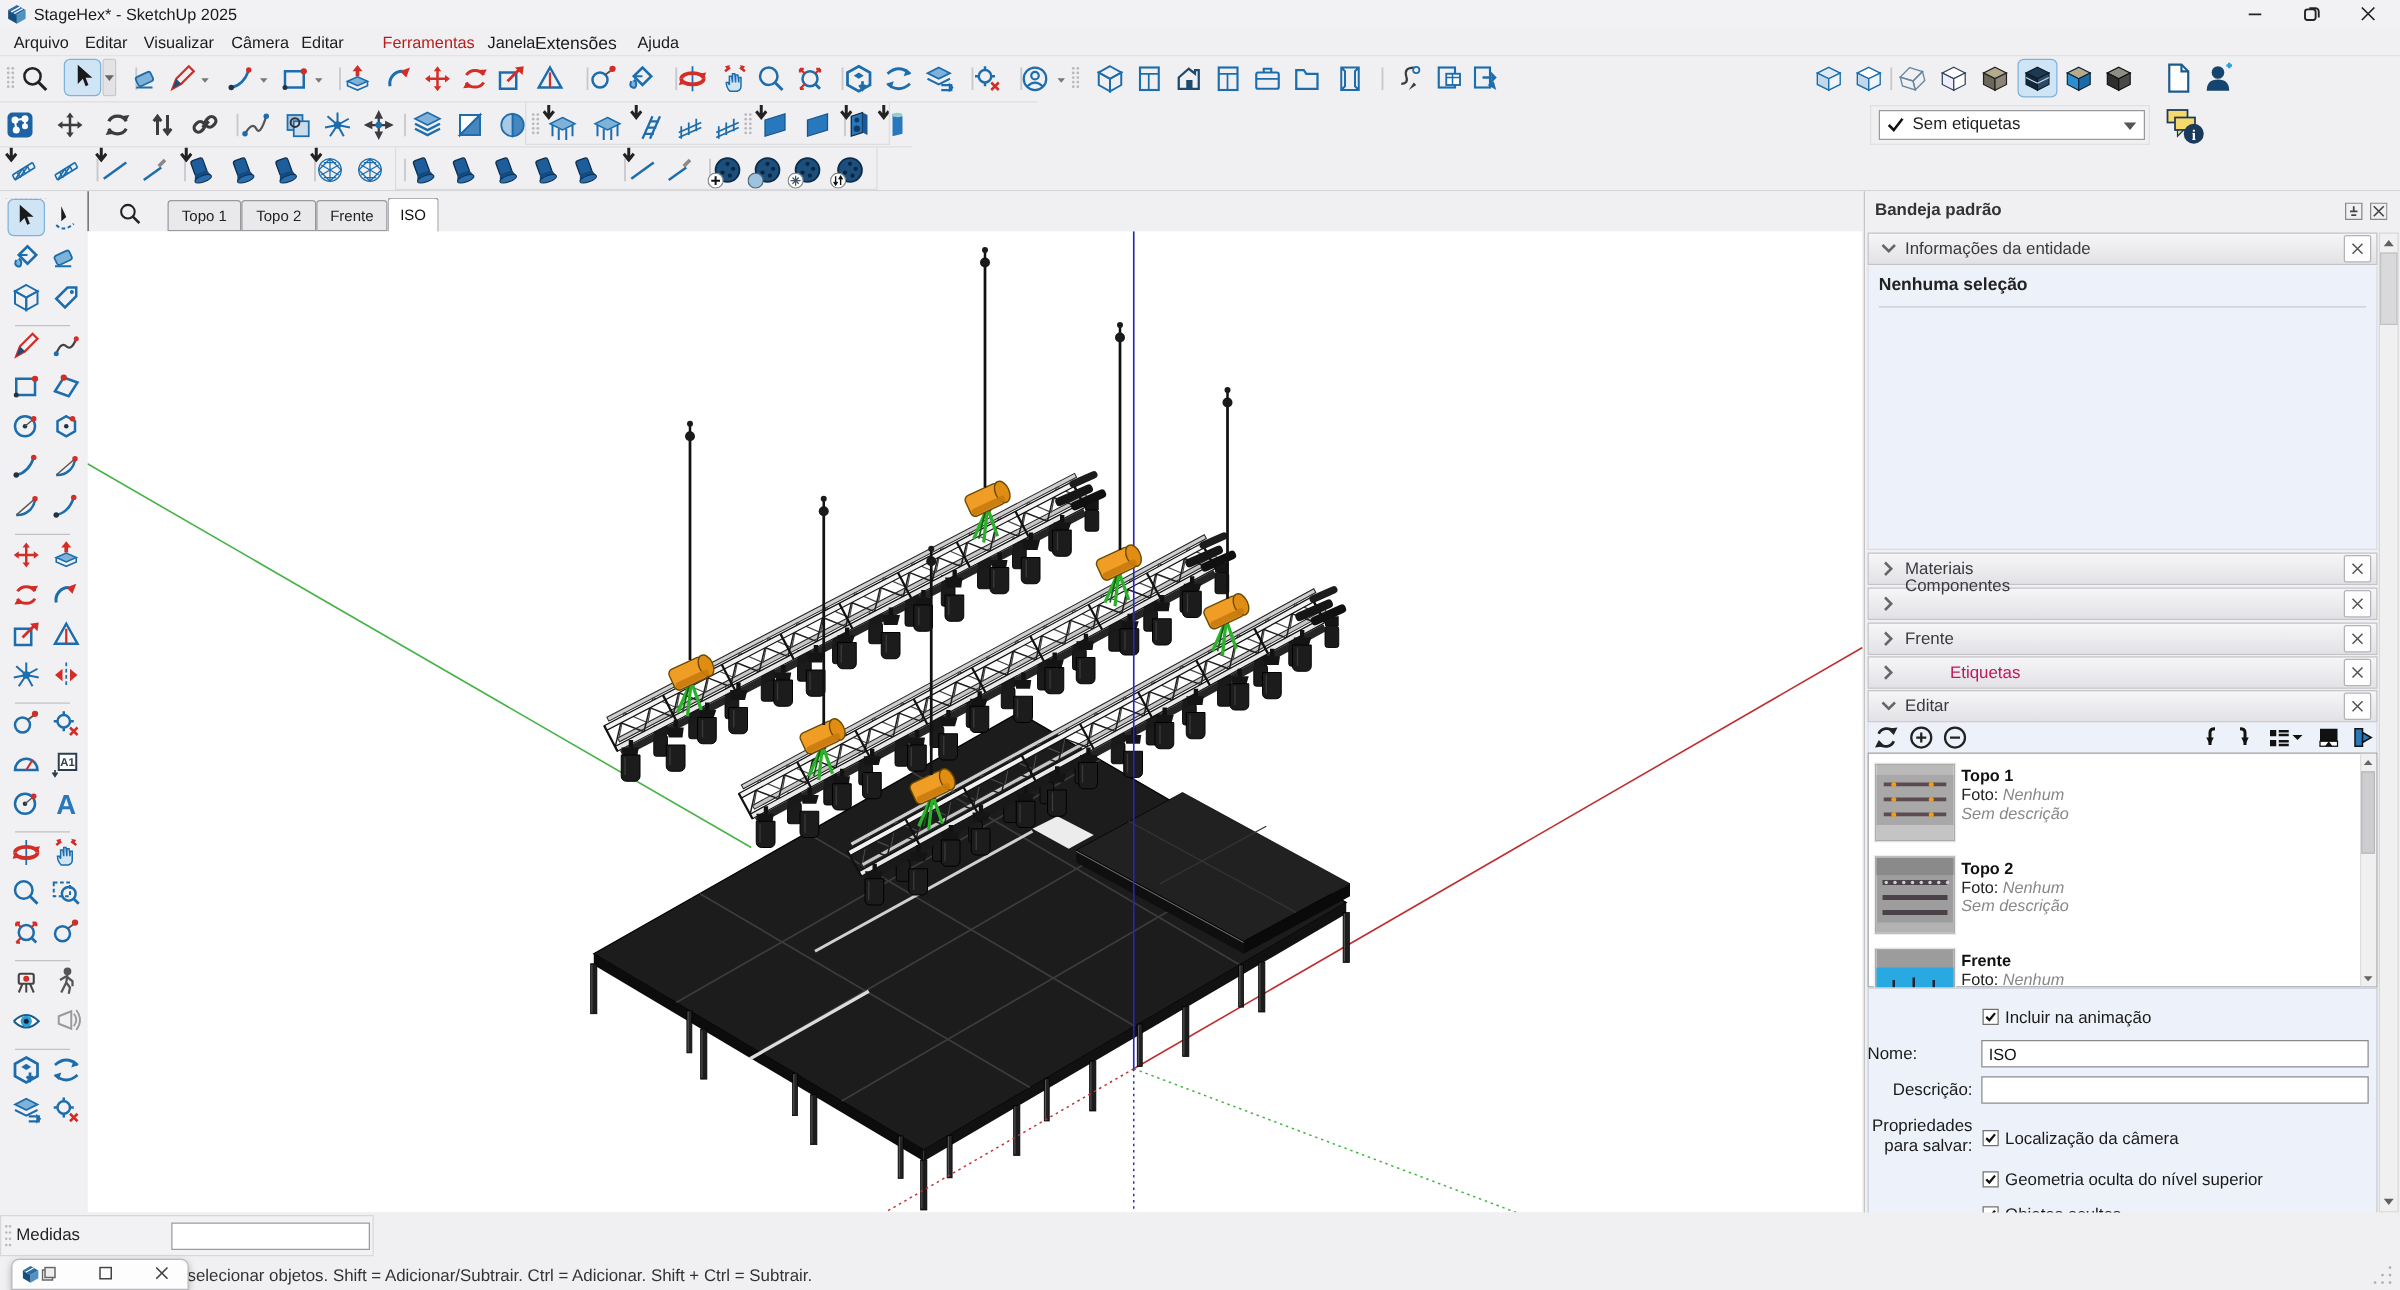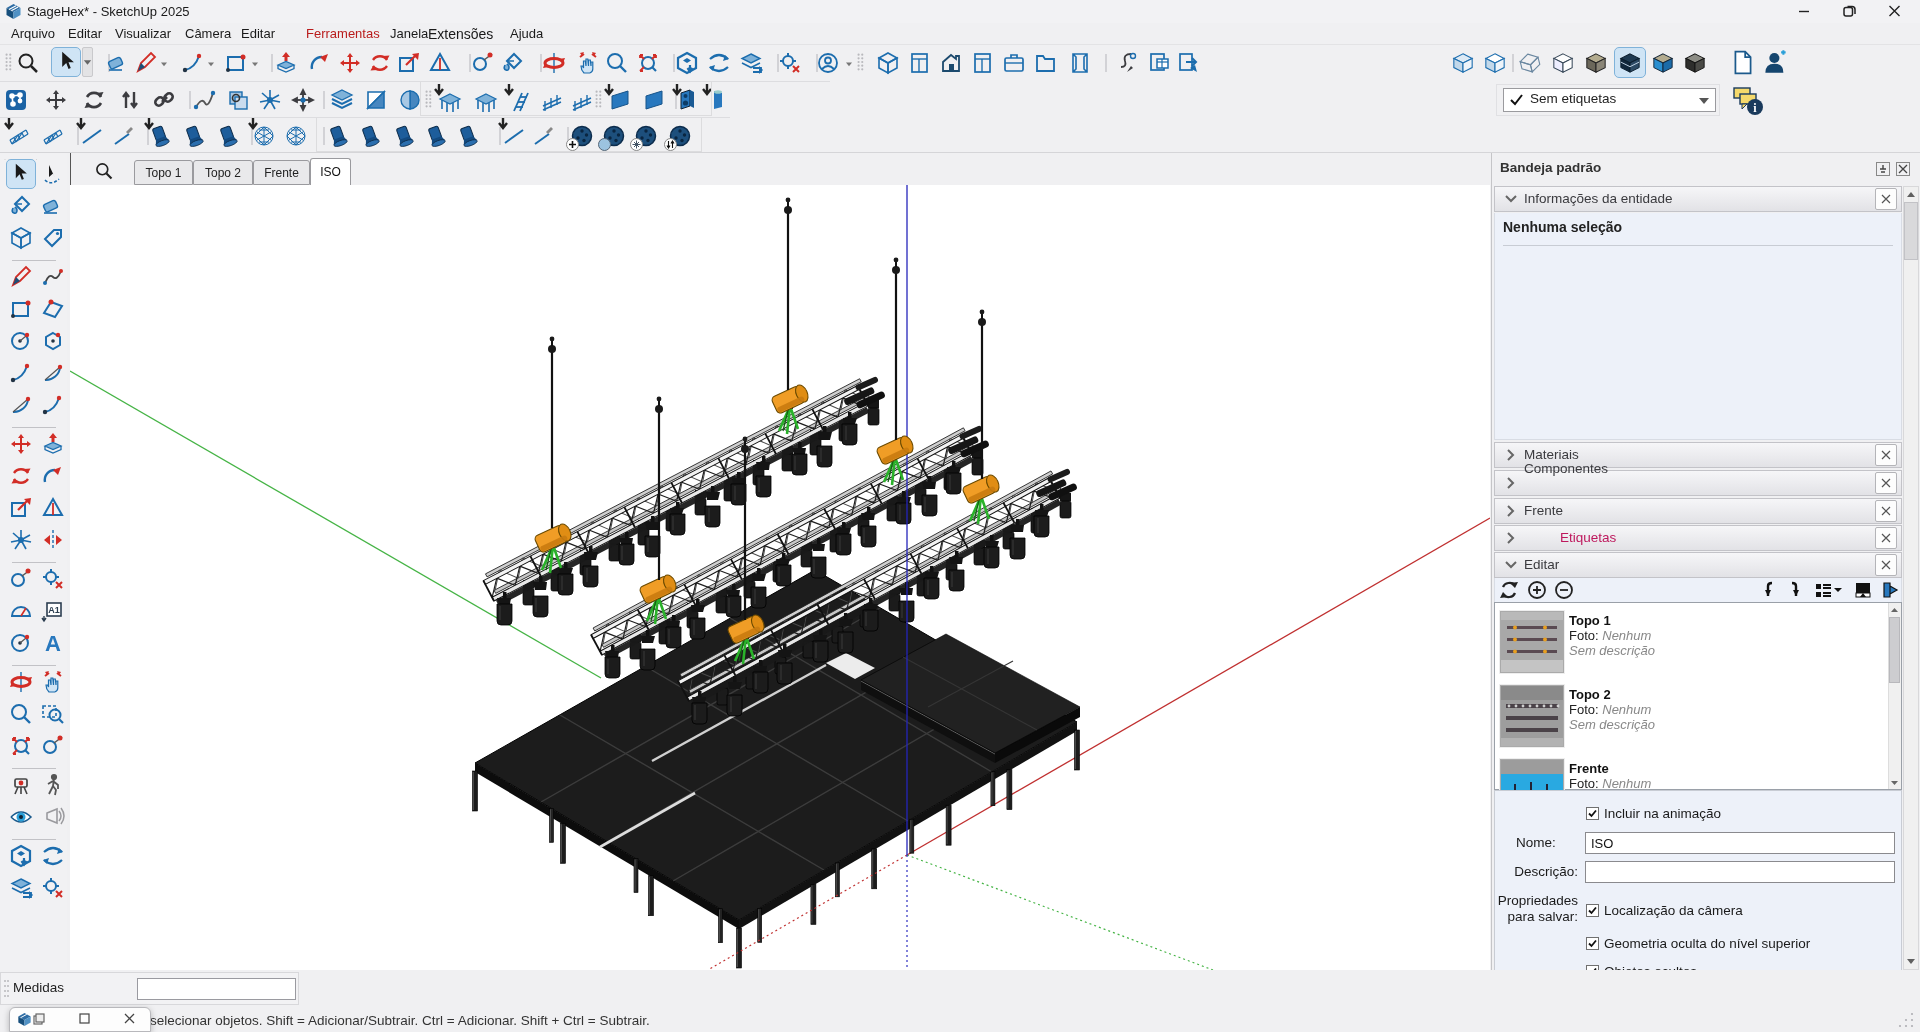--- a/index.html
+++ b/index.html
@@ -1742,21 +1742,21 @@
 <svg class="abs" style="left:1889px;top:778px" width="11" height="10" viewBox="0 0 11 10">
     <path d="M2 3 L5.5 7 L9 3 Z" fill="#666"></path>
   </svg>
 <div class="abs" style="left:1889px;top:617px;width:11px;height:66px;background:#cdcdd0;border:1px solid #b8b8bc"></div>
 <div class="abs" style="left:1494px;top:790px;width:408px;height:182px;background:#edf1f9;border:1px solid #c8ccd4"></div>
 <div class="abs" style="left:1586px;top:807px;width:13px;height:13px;background:#fff;border:1px solid #707070"></div>
 <svg class="abs" style="left:1587px;top:808px" width="11" height="11" viewBox="0 0 11 11">
     <path d="M2 5.5 L4.5 8 L9 2.5" stroke="#111" stroke-width="1.8" fill="none"></path>
   </svg>
 <span class="abs" style="left:1604px;top:806px;font-size:13.5px;color:#1a1a1a">Incluir na animação</span>
-<span class="abs" style="left:1494px;top:835px;width:84px;text-align:center;font-size:13.5px;color:#1a1a1a">Nome:</span>
+<span class="abs" style="left:1494px;top:835px;width:84px;text-align:left;font-size:13.5px;color:#1a1a1a">Nome:</span>
 <div class="abs" style="left:1585px;top:832px;width:310px;height:22px;background:#fff;border:1px solid #8a8a8e">
     <span style="position:absolute;left:5px;top:3px;font-size:13px;color:#111">ISO</span>
   </div>
 <span class="abs" style="left:1494px;top:864px;width:84px;text-align:right;font-size:13.5px;color:#1a1a1a">Descrição:</span>
 <div class="abs" style="left:1585px;top:861px;width:310px;height:22px;background:#fff;border:1px solid #8a8a8e"></div>
 <span class="abs" style="left:1494px;top:893px;width:84px;text-align:right;font-size:13.5px;color:#1a1a1a;line-height:16px">Propriedades<br>para salvar:</span>
 <div class="abs" style="left:1586px;top:904px;width:13px;height:13px;background:#fff;border:1px solid #707070"></div>
 <svg class="abs" style="left:1587px;top:905px" width="11" height="11" viewBox="0 0 11 11">
     <path d="M2 5.5 L4.5 8 L9 2.5" stroke="#111" stroke-width="1.8" fill="none"></path>
   </svg>

